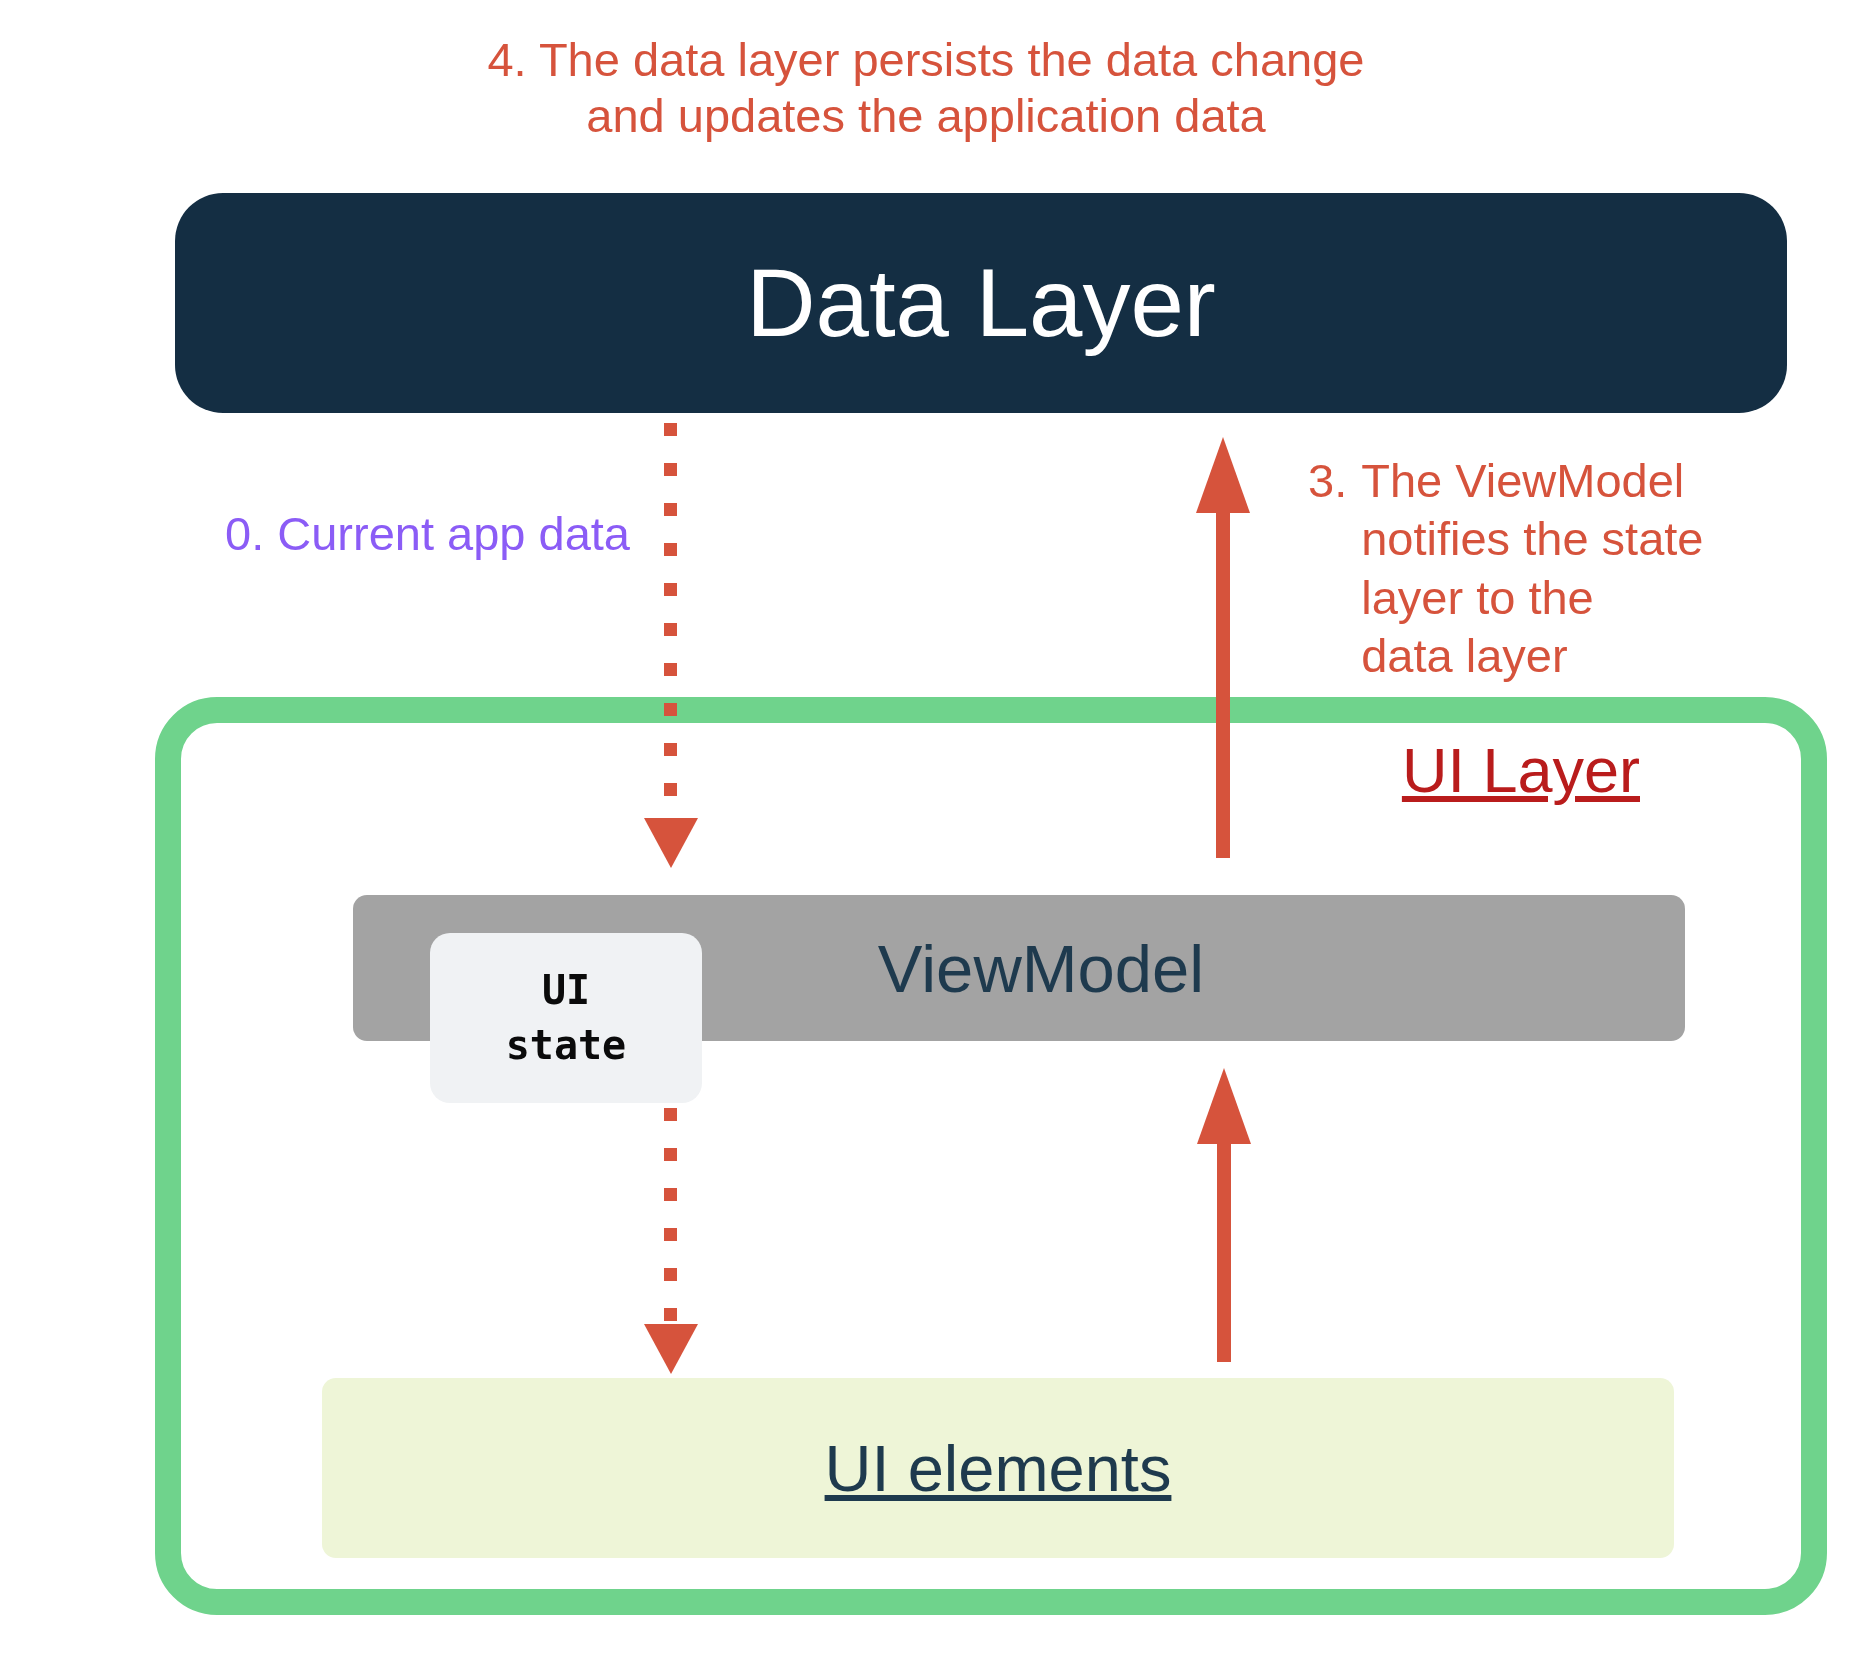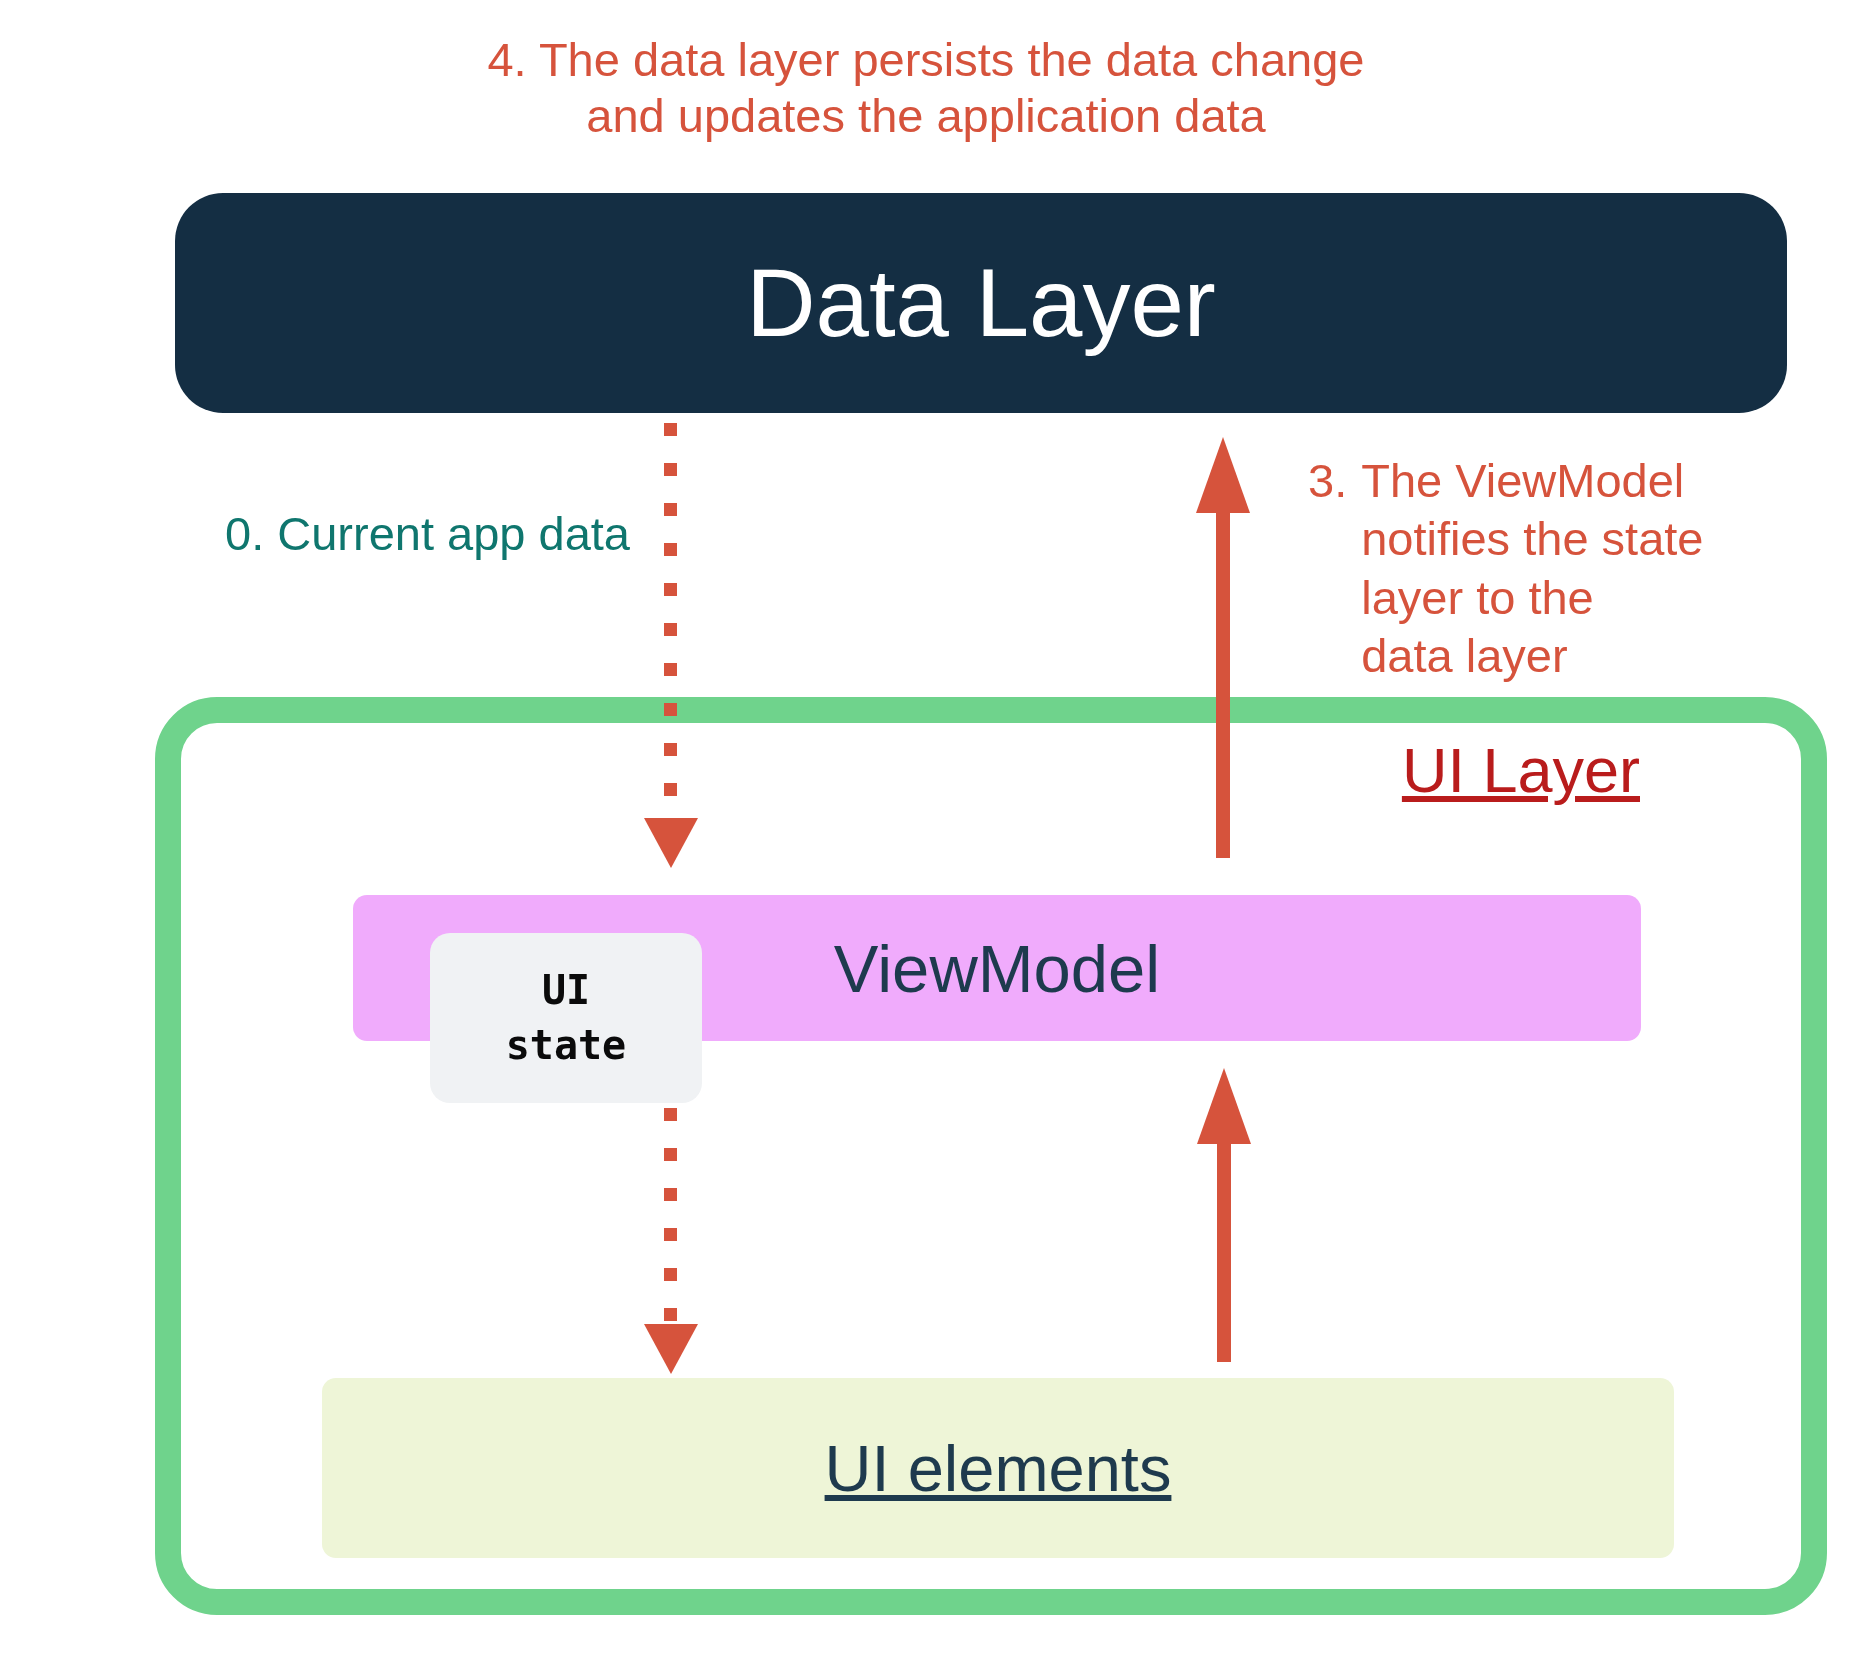--- a/index.html
+++ b/index.html
@@ -11,21 +11,21 @@
 
   
   .cap{position:absolute;letter-spacing:0;}
 
   .cap-step4{
     top:32px;left:0;width:100%;text-align:center;
     font-size:47px;line-height:1.2;color:#d6533c;
   }
 
   .cap-step0{
-    top:506px;right:1222px;font-size:47px;white-space:nowrap;color:#0f766e;
+    top:506px;right:1222px;font-size:47px;white-space:nowrap;color:#8b5cf6;
   }
   .cap-step5{
     top:566px;right:1219px;font-size:47px;line-height:1.32;color:#d6533c;
     display:flex;flex-direction:column;align-items:center;white-space:nowrap;
   }
 
   .cap-step3{
     top:452px;left:1308px;font-size:47px;line-height:1.24;color:#d6533c;
     display:flex;gap:14px;white-space:nowrap;
   }
@@ -54,22 +54,22 @@
     position:absolute;left:155px;top:697px;width:1672px;height:918px;
     box-sizing:border-box;border:26px solid #6fd38c;border-radius:62px;
     background:#ffffff;z-index:1;
   }
   .lbl-ui-layer{
     position:absolute;top:734px;right:212px;font-size:63px;color:#b91c1c;z-index:2;text-decoration:underline;
   }
 
   .box-viewmodel{
     position:absolute;left:353px;top:895px;width:1288px;height:146px;
-    background:#f0abfc;border-radius:14px;z-index:2;
-    display:flex;align-items:center;justify-content:center;
+    background:#a3a3a3;border-radius:14px;z-index:2;
+    display:flex;align-items:center;justify-content:center;padding-left:44px;
   }
   .box-viewmodel .lbl{color:#1e3a4e;font-size:67px;}
 
   .chip-ui-state{
     position:absolute;left:430px;top:933px;width:272px;height:170px;
     background:#f0f2f4;border-radius:20px;z-index:3;
     display:flex;flex-direction:column;align-items:center;justify-content:center;
     font-family:"DejaVu Sans Mono","Liberation Mono",monospace;
     font-weight:bold;font-size:40px;line-height:1.38;color:#0b0b0b;
   }

